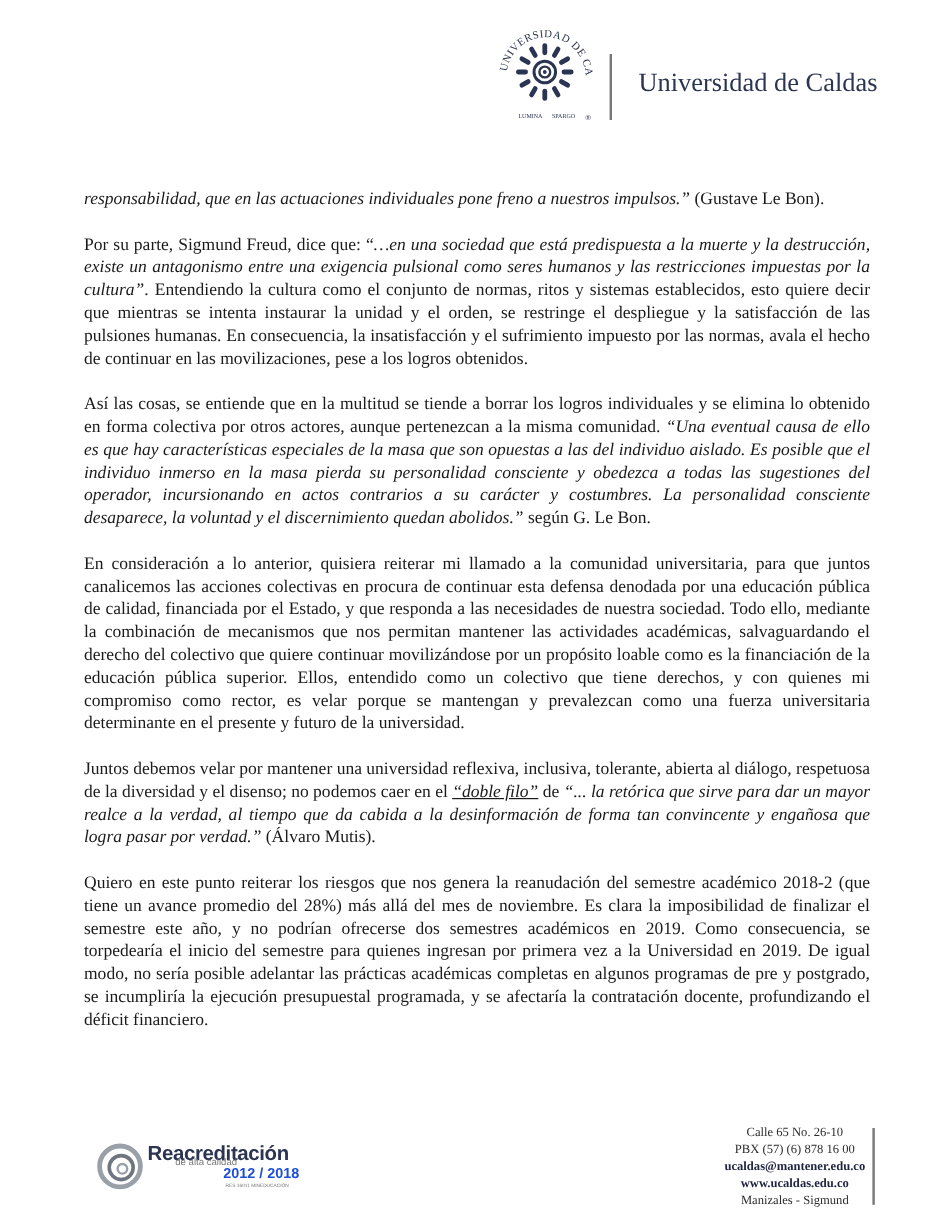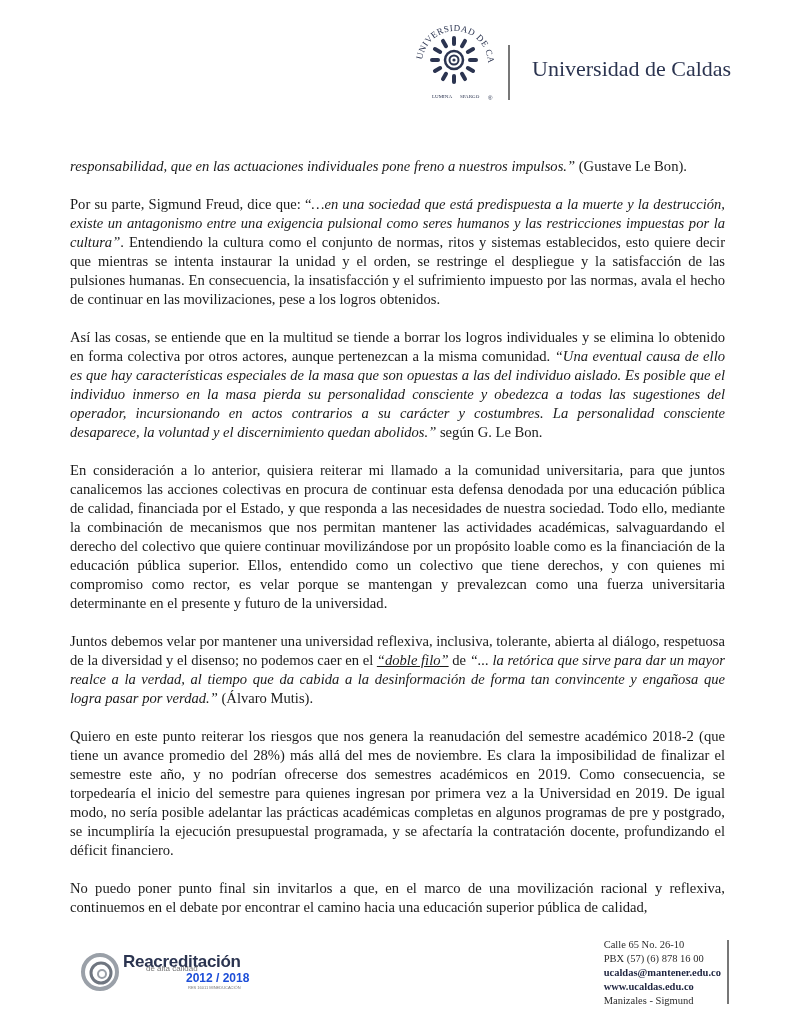--- a/index.html
+++ b/index.html
@@ -11,21 +11,21 @@
   .content { position:absolute; left:70px; top:117px; width:655px; font-size:14.6px; line-height:19px; text-align:justify;margin-top:40px; }
   .content p { margin:0 0 19px 0; }
   .content em { font-style:italic; }
   .content u { }
   .footer-logo { position:absolute; left:80px; top:952px; width:200px; height:45px; }
   .reacred-ring { position:absolute; left:0; top:0; width:40px; height:40px; }
   .reacred-title { position:absolute; left:43px; top:0; font-family:"Liberation Sans", sans-serif; font-weight:bold; font-size:17px; color:#2b3450; white-space:nowrap; letter-spacing:-0.3px;text-align:right; }
   .reacred-sub { position:absolute; left:43px; top:22px; font-family:"Liberation Sans", sans-serif; font-size:8px; color:#777; white-space:nowrap; }
   .reacred-years { position:absolute; left:106px; top:19px; font-family:"Liberation Sans", sans-serif; font-weight:bold; font-size:12px; color:#1d4ed8; white-space:nowrap; }
   .reacred-res { position:absolute; left:108px; top:33px; font-family:"Liberation Sans", sans-serif; font-size:4px; color:#777; white-space:nowrap; }
-  .contact { position:absolute; right:70px; top:938px; text-align:left; font-size:10.5px; line-height:14px; color:#2b2b2b; font-family:"Liberation Serif", serif; }
+  .contact { position:absolute; right:70px; top:938px; text-align:center; font-size:10.5px; line-height:14px; color:#2b2b2b; font-family:"Liberation Serif", serif; }
   .contact .bold { font-weight:bold; color:#1f2540; }
   .contact-divider { position:absolute; left:727px; top:940px; width:2px; height:64px; background:#777; }
 </style>
 </head>
 <body>
 
 <div class="header">
   <svg class="seal" viewBox="0 0 88 88">
     <defs>
       <path id="arcTop" d="M 12 50 A 33 33 0 1 1 78 50"></path>
@@ -60,21 +60,20 @@
   <div class="uni-name">Universidad de Caldas</div>
 </div>
 
 <div class="content" id="content">
     <p><em>responsabilidad, que en las actuaciones individuales pone freno a nuestros impulsos.”</em><span> (Gustave Le Bon).</span></p>
     <p><span>Por su parte, Sigmund Freud, dice que: “</span><em>…en una sociedad que está predispuesta a la muerte y la destrucción, existe un antagonismo entre una exigencia pulsional como seres humanos y las restricciones impuestas por la cultura”</em><span>. Entendiendo la cultura como el conjunto de normas, ritos y sistemas establecidos, esto quiere decir que mientras se intenta instaurar la unidad y el orden, se restringe el despliegue y la satisfacción de las pulsiones humanas. En consecuencia, la insatisfacción y el sufrimiento impuesto por las normas, avala el hecho de continuar en las movilizaciones, pese a los logros obtenidos.</span></p>
     <p><span>Así las cosas, se entiende que en la multitud se tiende a borrar los logros individuales y se elimina lo obtenido en forma colectiva por otros actores, aunque pertenezcan a la misma comunidad. </span><em>“Una eventual causa de ello es que hay características especiales de la masa que son opuestas a las del individuo aislado. Es posible que el individuo inmerso en la masa pierda su personalidad consciente y obedezca a todas las sugestiones del operador, incursionando en actos contrarios a su carácter y costumbres. La personalidad consciente desaparece, la voluntad y el discernimiento quedan abolidos.”</em><span> según G. Le Bon.</span></p>
     <p><span>En consideración a lo anterior, quisiera reiterar mi llamado a la comunidad universitaria, para que juntos canalicemos las acciones colectivas en procura de continuar esta defensa denodada por una educación pública de calidad, financiada por el Estado, y que responda a las necesidades de nuestra sociedad. Todo ello, mediante la combinación de mecanismos que nos permitan mantener las actividades académicas, salvaguardando el derecho del colectivo que quiere continuar movilizándose por un propósito loable como es la financiación de la educación pública superior. Ellos, entendido como un colectivo que tiene derechos, y con quienes mi compromiso como rector, es velar porque se mantengan y prevalezcan como una fuerza universitaria determinante en el presente y futuro de la universidad.</span></p>
     <p><span>Juntos debemos velar por mantener una universidad reflexiva, inclusiva, tolerante, abierta al diálogo, respetuosa de la diversidad y el disenso; no podemos caer en el </span><em><u>“doble filo”</u></em><span> de </span><em>“... la retórica que sirve para dar un mayor realce a la verdad, al tiempo que da cabida a la desinformación de forma tan convincente y engañosa que logra pasar por verdad.”</em><span> (Álvaro Mutis).</span></p>
     <p><span>Quiero en este punto reiterar los riesgos que nos genera la reanudación del semestre académico 2018-2 (que tiene un avance promedio del 28%) más allá del mes de noviembre. Es clara la imposibilidad de finalizar el semestre este año, y no podrían ofrecerse dos semestres académicos en 2019. Como consecuencia, se torpedearía el inicio del semestre para quienes ingresan por primera vez a la Universidad en 2019. De igual modo, no sería posible adelantar las prácticas académicas completas en algunos programas de pre y postgrado, se incumpliría la ejecución presupuestal programada, y se afectaría la contratación docente, profundizando el déficit financiero.</span></p>
-    <p><span>No puedo poner punto final sin invitarlos a que, en el marco de una movilización racional y reflexiva, continuemos en el debate por encontrar el camino hacia una educación superior pública de calidad,</span></p>
   </div>
 
 <div class="footer-logo">
   <svg class="reacred-ring" viewBox="0 0 40 40">
     <circle cx="20" cy="20" r="17" fill="none" stroke="#9aa0a8" stroke-width="4"></circle>
     <circle cx="21" cy="21" r="10" fill="none" stroke="#6f7680" stroke-width="3"></circle>
     <circle cx="22" cy="22" r="4" fill="none" stroke="#9aa0a8" stroke-width="2"></circle>
   </svg>
   <div class="reacred-title">Reacreditación</div>
   <div class="reacred-sub" style="top:12px;padding-left:23px;">de alta calidad</div>

